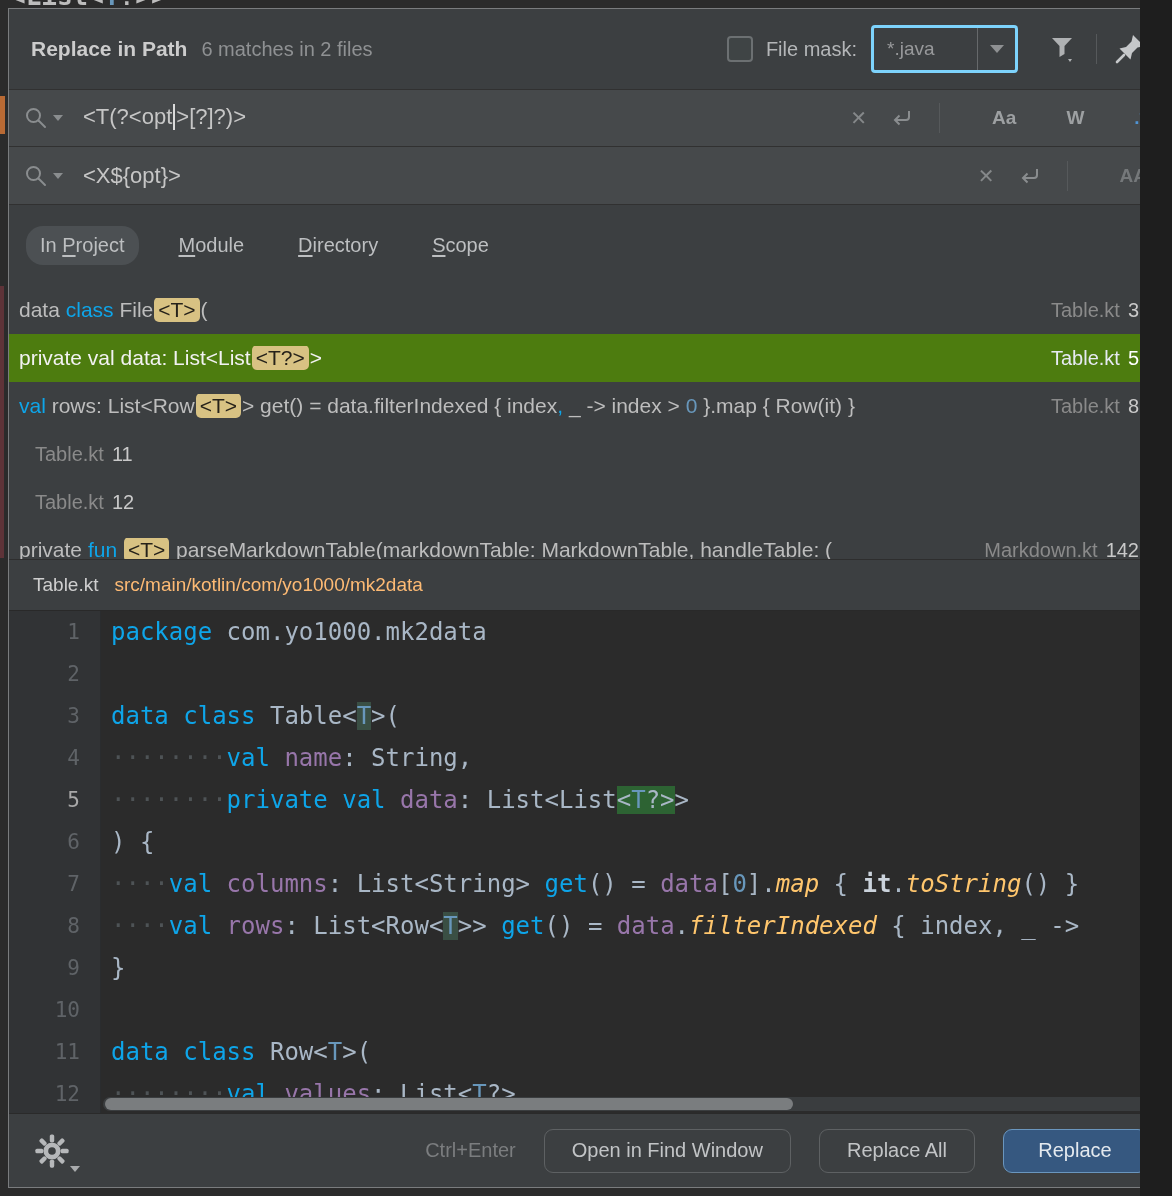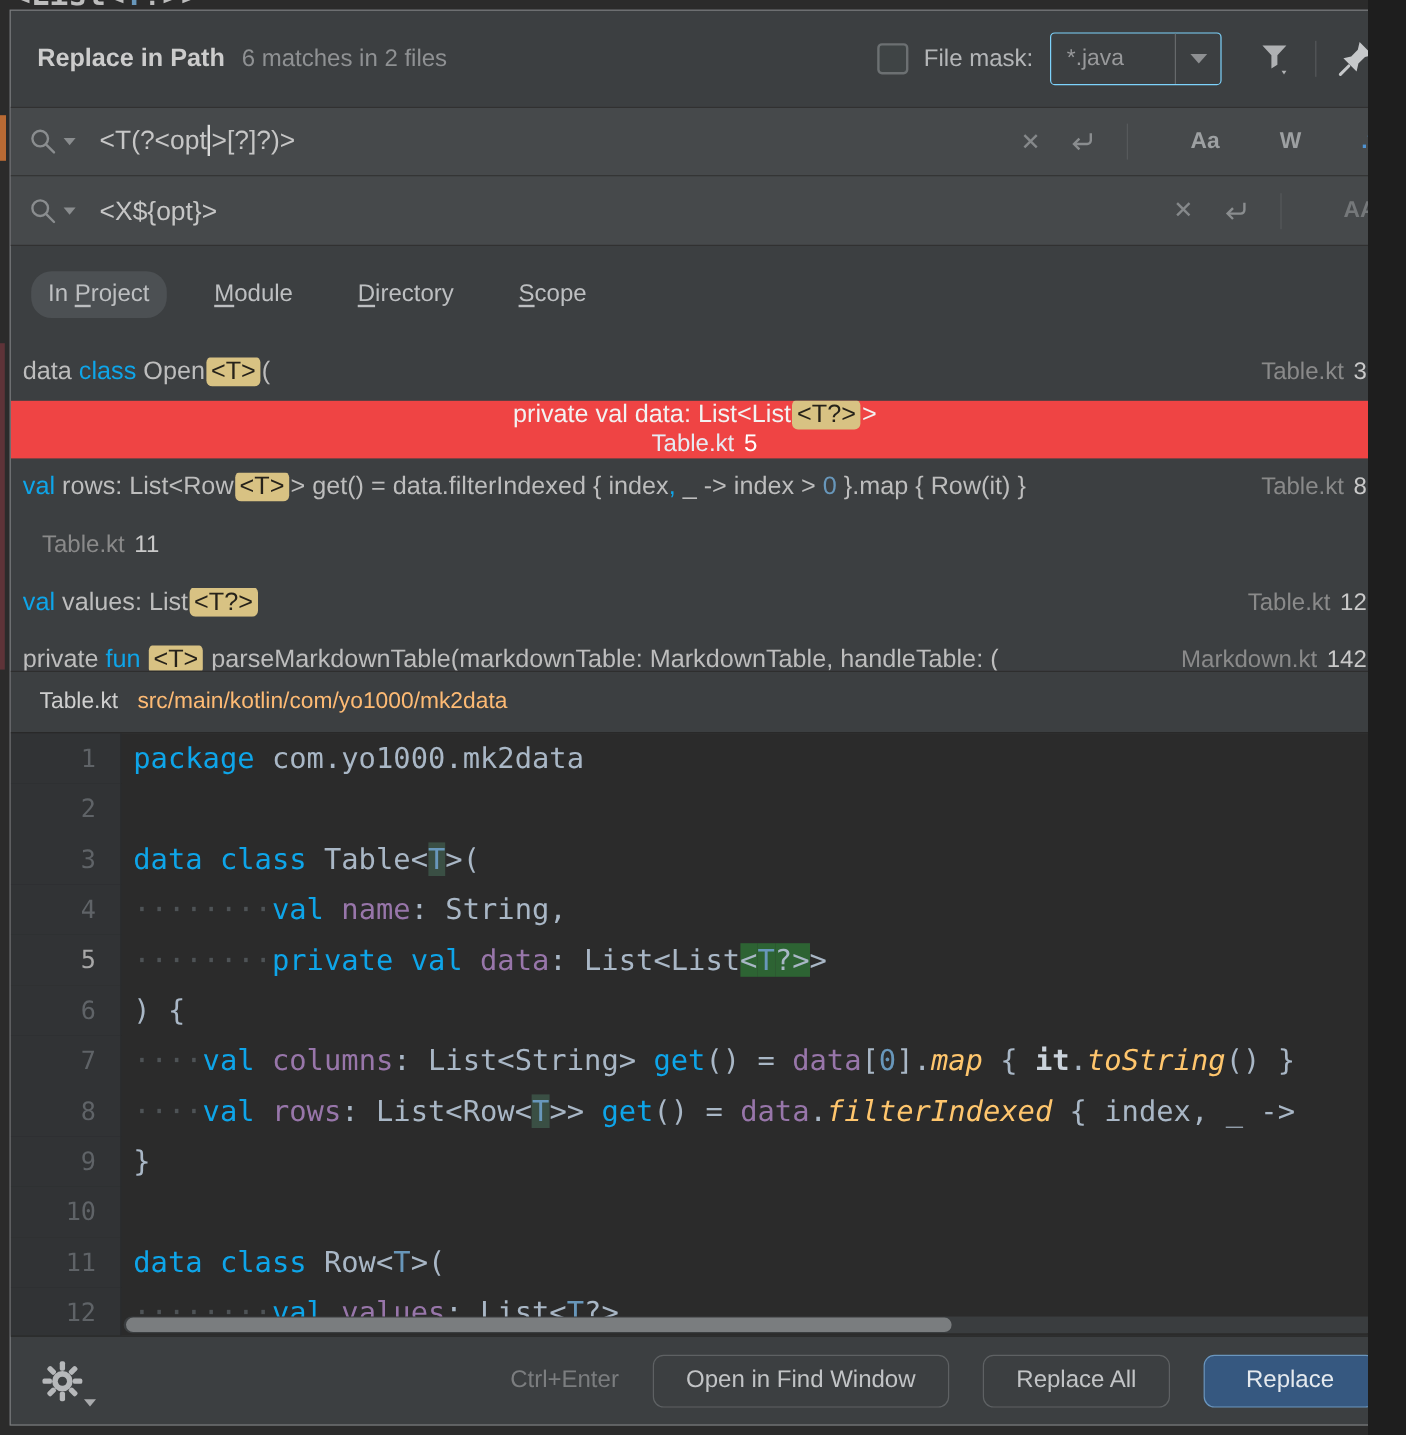--- a/index.html
+++ b/index.html
@@ -18,21 +18,21 @@
           border:1px solid #7A7C7E;box-sizing:border-box;}
 
   
   .hdr{position:absolute;left:0;right:0;top:0;height:80px;display:flex;align-items:center;
        padding:0 16px 0 22px;box-sizing:border-box;}
   .hdr-title{font-size:21px;font-weight:bold;color:#CCCCCC;white-space:nowrap;}
   .hdr-summary{font-size:20px;color:#8F9193;margin-left:14px;white-space:nowrap;}
   .checkbox{margin-left:auto;width:22px;height:22px;border:2px solid #6C7072;border-radius:4px;
             background:#3F4445;flex:none;}
   .mask-label{font-size:20px;color:#B4B6B8;margin-left:13px;white-space:nowrap;}
-  .combo{margin-left:14px;height:42px;border:1px solid #7dd3fc;border-radius:4px;display:flex;
+  .combo{margin-left:14px;height:42px;border:3px solid #7dd3fc;border-radius:4px;display:flex;
          align-items:center;background:#3C3F41;}
   .combo-value{font-size:19px;color:#98999B;padding:0 18px 0 13px;min-width:72px;}
   .combo-arrow{width:37px;align-self:stretch;border-left:1px solid #66696B;display:flex;
                align-items:center;justify-content:center;}
   .tri-down{width:0;height:0;border-left:7px solid transparent;border-right:7px solid transparent;
             border-top:8px solid #8E9092;}
   .hdr-icon{margin-left:24px;position:relative;display:flex;align-items:center;}
   .vdiv{width:1px;height:30px;background:#56595B;margin:0 14px 0 18px;}
 
   
@@ -59,21 +59,21 @@
   .tab.selected{background:#4C5053;}
   .tab u{text-decoration:underline;text-underline-offset:3px;}
 
   
   .list{position:absolute;left:0;right:0;top:277px;height:273px;overflow:hidden;}
   .rrow{height:48px;display:flex;align-items:center;padding:0 24px 0 10px;box-sizing:border-box;}
   .rrow .txt{flex:1;overflow:hidden;white-space:pre;font-size:21px;}
   .rrow .ref{margin-left:16px;white-space:nowrap;font-size:20px;}
   .ref .fname{color:#8A8A8A;}
   .ref .fline{color:#C9C9C9;margin-left:8px;}
-  .rrow.selected{background:#ef4444;flex-direction:column;}
+  .rrow.selected{background:#4d7c0f;}
   .rrow.selected .txt .c-p{color:#F2F2F2;}
   .rrow.selected .fname{color:#E6EAF2;}
   .rrow.selected .fline{color:#FFFFFF;}
   .list .c-p{color:#BDBDBD;}
   .c-k{color:#0ea5e9;}
   .c-n{color:#6897BB;}
   .c-m{background:#D8C283;color:#26221A;border-radius:5px;padding:1px 4px;margin:0 1px;}
   .list-thumb{position:absolute;right:4px;top:8px;height:248px;width:13px;background:#5B5E60;
               border-radius:7px;opacity:.92;}
 
@@ -203,36 +203,35 @@
 
     <div class="tabs" id="scope-tabs">
         <div class="tab selected">In <u>P</u>roject</div>
         <div class="tab"><u>M</u>odule</div>
         <div class="tab"><u>D</u>irectory</div>
         <div class="tab"><u>S</u>cope</div>
       </div>
 
     <div class="list" id="results-list">
       <div class="rrow">
-          <span class="txt"><span class="seg c-p">data </span><span class="seg c-k">class </span><span class="seg c-p">Open</span><span class="seg c-m">&lt;T&gt;</span><span class="seg c-p">(</span></span>
+          <span class="txt"><span class="seg c-p">data </span><span class="seg c-k">class </span><span class="seg c-p">File</span><span class="seg c-m">&lt;T&gt;</span><span class="seg c-p">(</span></span>
           <span class="ref"><span class="fname">Table.kt</span><span class="fline">3</span></span>
         </div>
         <div class="rrow selected">
           <span class="txt"><span class="seg c-p">private val data: List&lt;List</span><span class="seg c-m">&lt;T?&gt;</span><span class="seg c-p">&gt;</span></span>
           <span class="ref"><span class="fname">Table.kt</span><span class="fline">5</span></span>
         </div>
         <div class="rrow">
           <span class="txt"><span class="seg c-k">val</span><span class="seg c-p"> rows: List&lt;Row</span><span class="seg c-m">&lt;T&gt;</span><span class="seg c-p">&gt; get() = data.filterIndexed { index</span><span class="seg c-k">,</span><span class="seg c-p"> _ -&gt; index &gt; </span><span class="seg c-n">0</span><span class="seg c-p"> }.map { Row(it) }</span></span>
           <span class="ref"><span class="fname">Table.kt</span><span class="fline">8</span></span>
         </div>
         <div class="rrow">
           <span class="ref"><span class="fname">Table.kt</span><span class="fline">11</span></span>
         </div>
         <div class="rrow">
-          <span class="txt"><span class="seg c-k">val</span><span class="seg c-p"> values: List</span><span class="seg c-m">&lt;T?&gt;</span></span>
           <span class="ref"><span class="fname">Table.kt</span><span class="fline">12</span></span>
         </div>
         <div class="rrow">
           <span class="txt"><span class="seg c-p">private </span><span class="seg c-k">fun </span><span class="seg c-m">&lt;T&gt;</span><span class="seg c-p"> parseMarkdownTable(markdownTable: MarkdownTable, handleTable: (</span></span>
           <span class="ref"><span class="fname">Markdown.kt</span><span class="fline">142</span></span>
         </div>
         <div class="list-thumb"></div>
     </div>
 
     <div class="prevhead">

